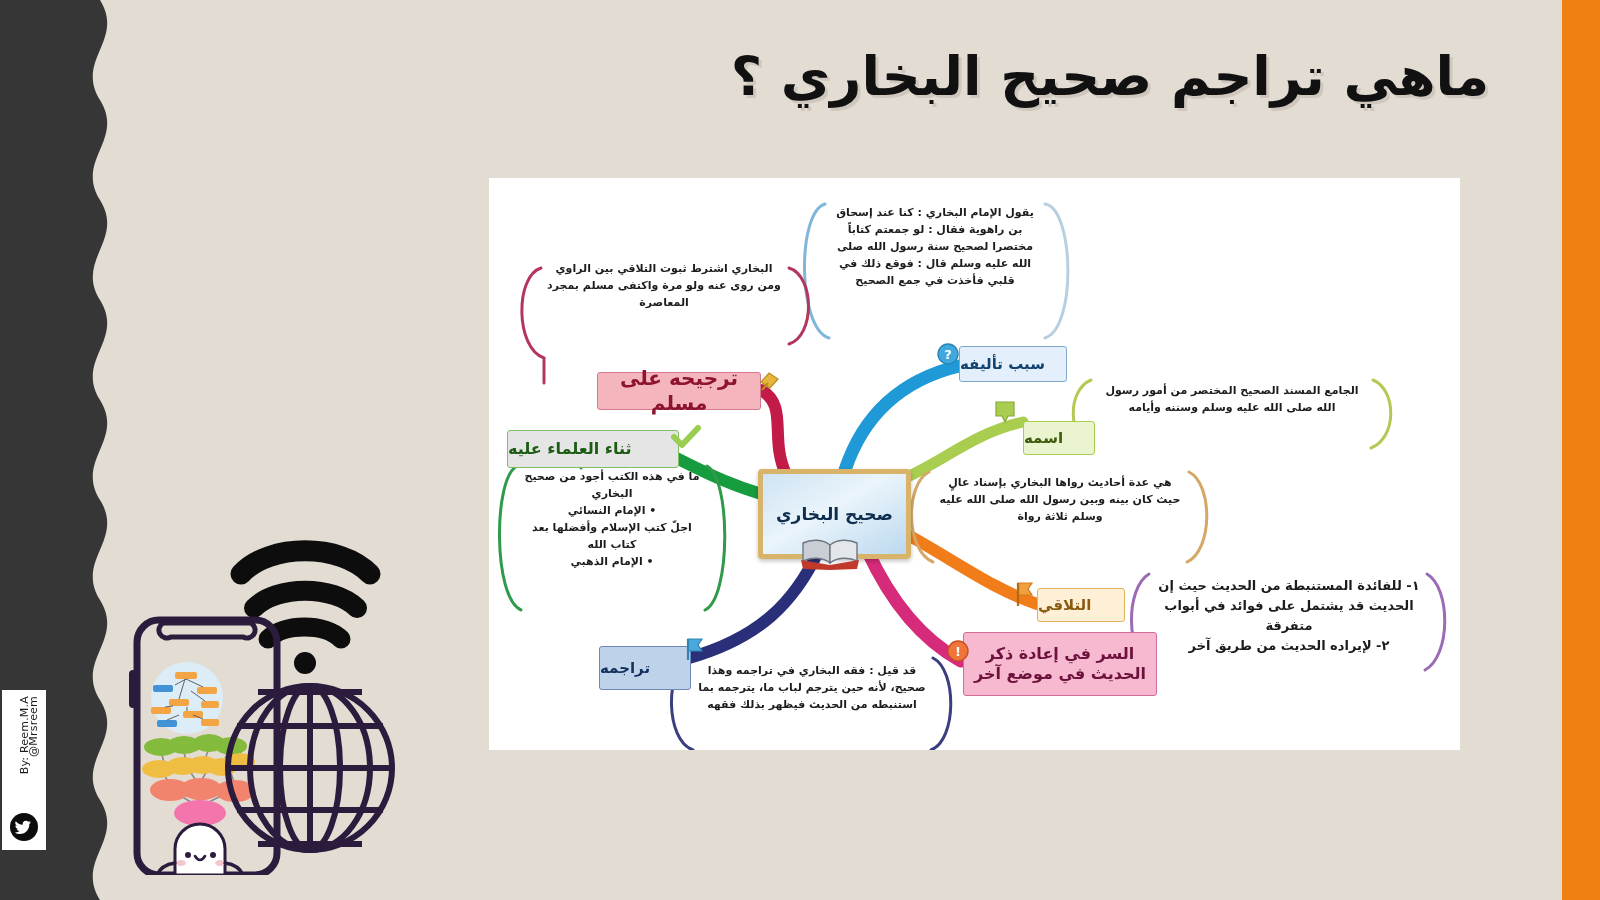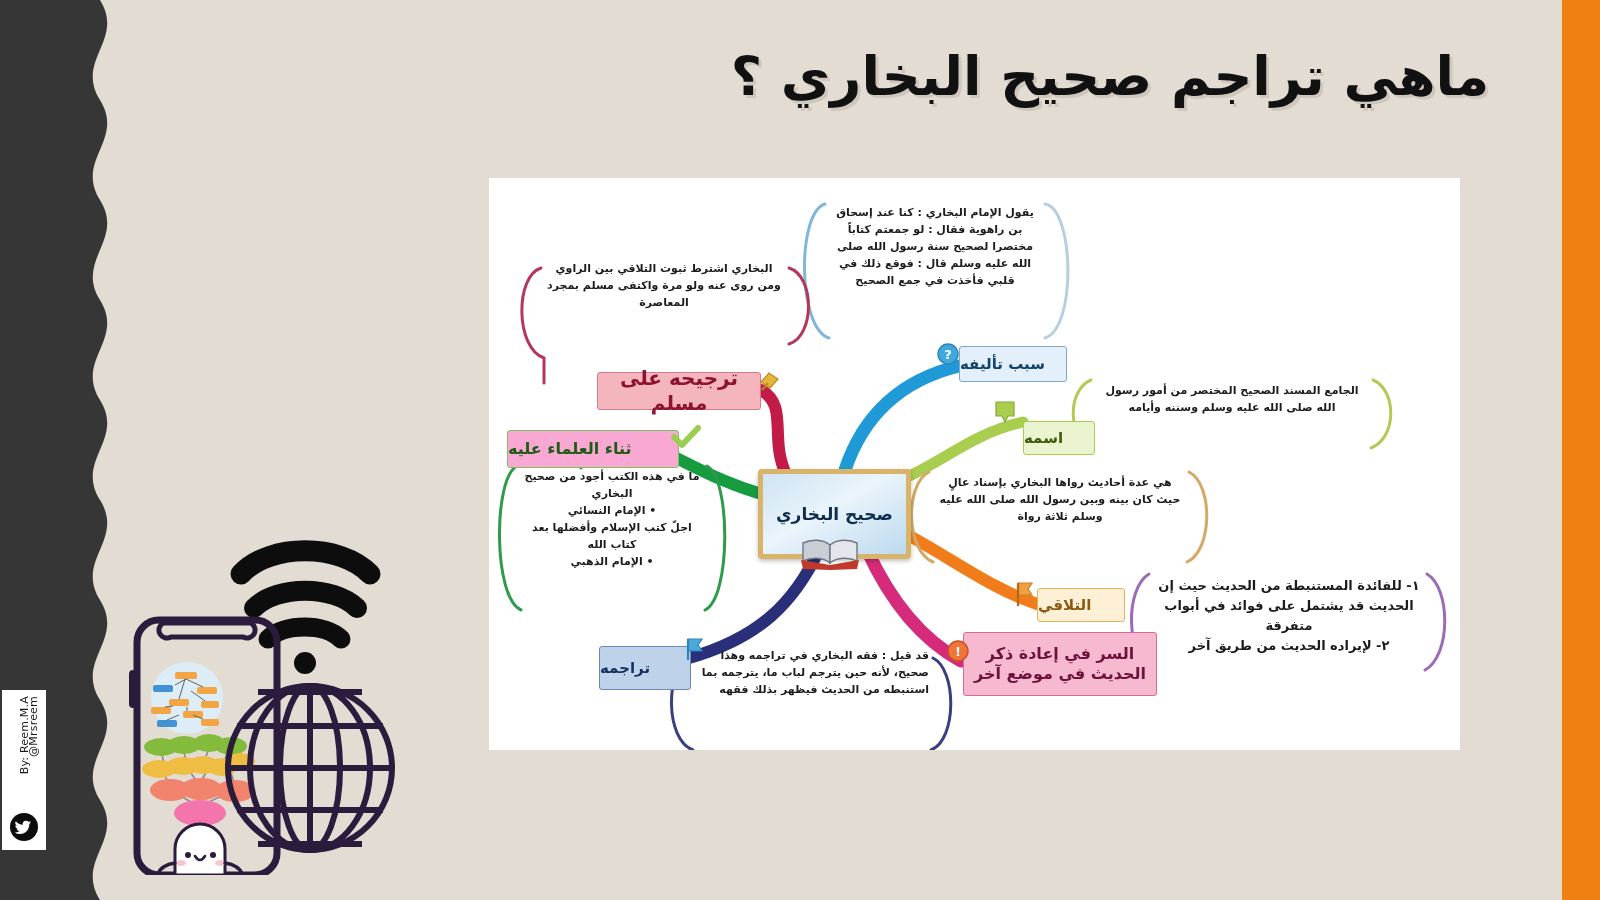--- a/index.html
+++ b/index.html
@@ -46,21 +46,21 @@
   .node{
     position:absolute;direction:rtl;text-align:center;font-weight:bold;
     border-radius:3px;box-sizing:border-box;display:flex;align-items:center;justify-content:flex-end;
     line-height:1.25;
   }
   .node-sabab{border:1.6px solid #7fa8cf;background:#e3effa;color:#12436e;font-size:15px;}
   .node-ismuh{border:1.6px solid #a9cd4e;background:#eaf4cf;color:#3d5a0d;font-size:15px;}
   .node-thalathiyat{border:1.6px solid #e2b35a;background:#fdf0d7;color:#8a5a11;font-size:15px;}
   .node-sirr{border:1.8px solid #cf6e9a;background:#f6b9cf;color:#6d123c;font-size:16px;}
   .node-tarajim{border:1.6px solid #6f86b8;background:#bed3ea;color:#14305e;font-size:15px;}
-  .node-thana{border:1.8px solid #7fbf63;background:#f9a8d4;color:#1e5c16;font-size:16px;}
+  .node-thana{border:1.8px solid #7fbf63;background:#e5e5e5;color:#1e5c16;font-size:16px;}
   .node-tarjih{border:1.8px solid #d4798f;background:#f4b6bc;color:#8d1330;font-size:20px;}
 
   
   .detail{
     position:absolute;direction:rtl;text-align:center;font-size:11px;font-weight:bold;
     color:#1c1c1c;line-height:1.55;
   }
   .detail.small{font-size:13px;}
 
   
@@ -298,15 +298,15 @@
 اجلّ كتب الإسلام وأفضلها بعد كتاب الله
 • الإمام الذهبي</div>
 
     <div class="detail" style="left:606px;top:204px;width:274px;">الجامع المسند الصحيح المختصر من أمور رسول الله صلى الله عليه وسلم وسننه وأيامه</div>
 
     <div class="detail" style="left:446px;top:296px;width:250px;">هي عدة أحاديث رواها البخاري بإسناد عالٍ حيث كان بينه وبين رسول الله صلى الله عليه وسلم ثلاثة رواة</div>
 
     <div class="detail small" style="left:666px;top:398px;width:268px;white-space:pre-line;">١- للفائدة المستنبطة من الحديث حيث إن الحديث قد يشتمل على فوائد في أبواب متفرقة
 ٢- لإيراده الحديث من طريق آخر</div>
 
-    <div class="detail" style="left:206px;top:469px;width:234px;text-align:right;">قد قيل : فقه البخاري في تراجمه وهذا صحيح، لأنه حين يترجم لباب ما، يترجمه بما استنبطه من الحديث فيظهر بذلك فقهه</div>
+    <div class="detail" style="left:206px;top:484px;width:234px;">قد قيل : فقه البخاري في تراجمه وهذا صحيح، لأنه حين يترجم لباب ما، يترجمه بما استنبطه من الحديث فيظهر بذلك فقهه</div>
   </div>
 </div>
 
 </body></html>

